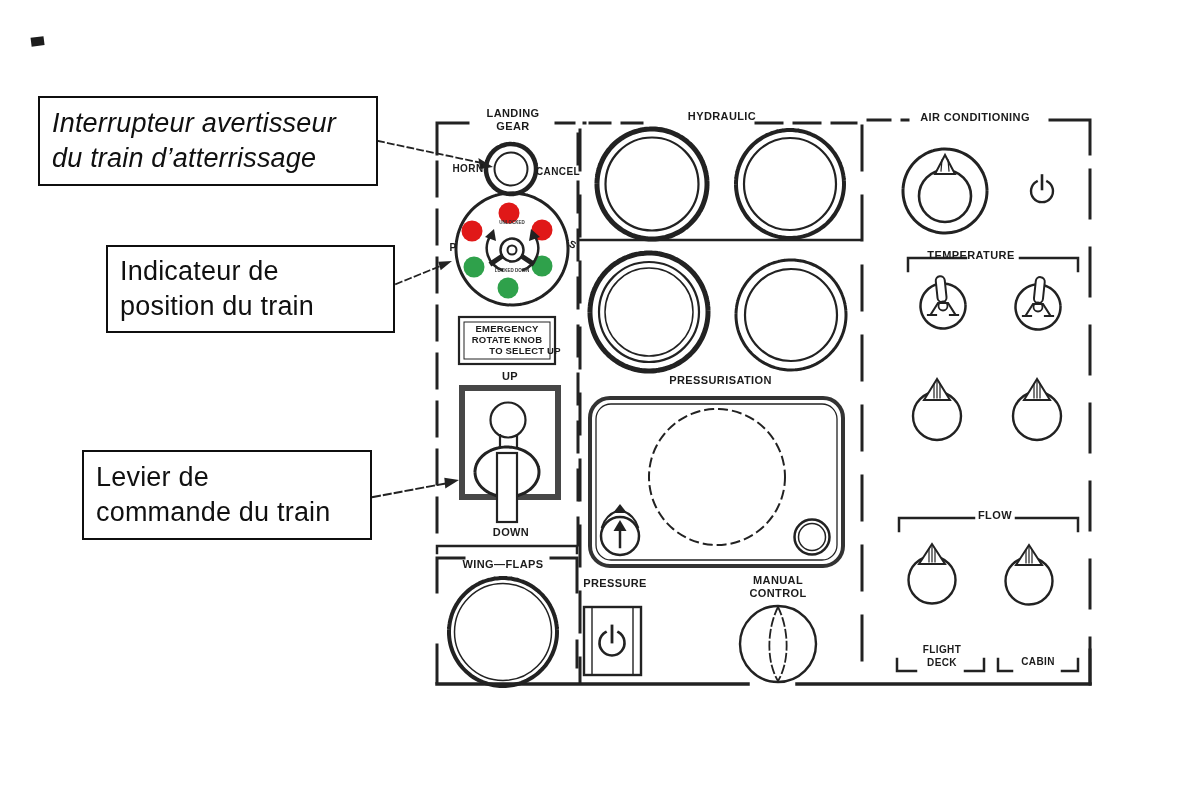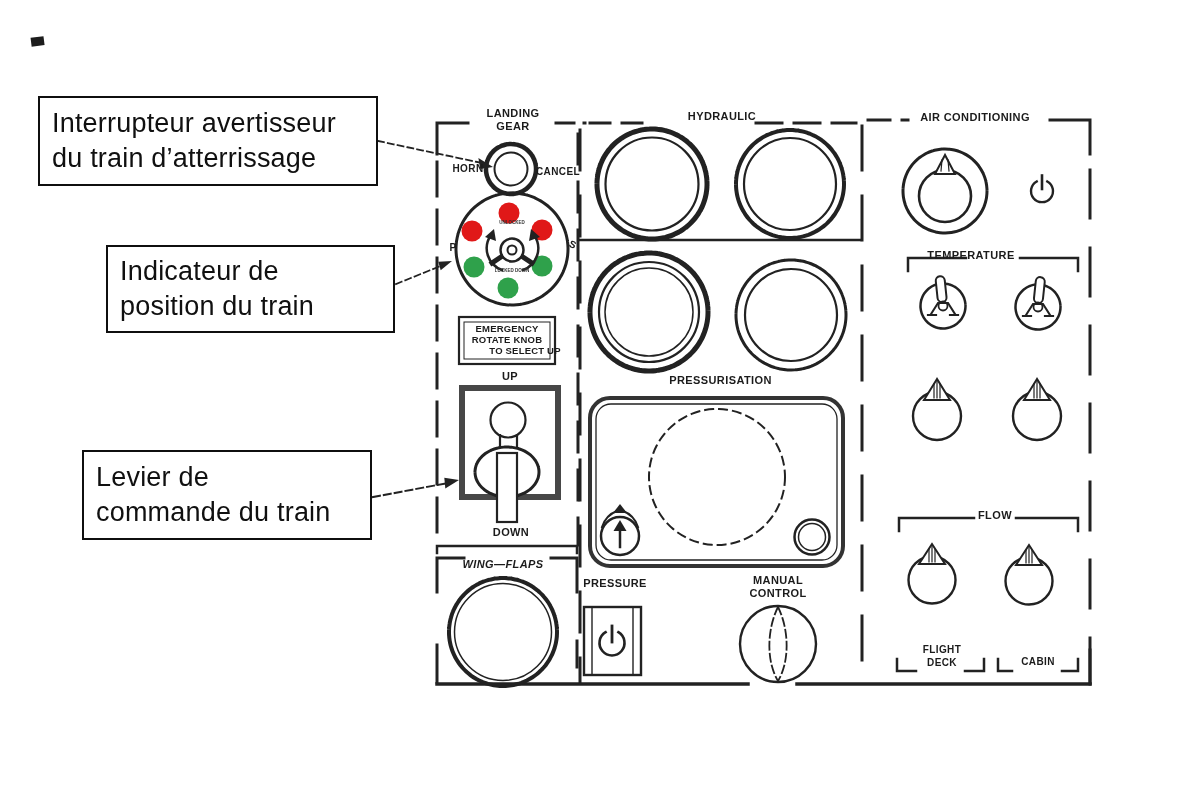--- a/index.html
+++ b/index.html
@@ -211,21 +211,21 @@
           <polygon points="1029,545 1016,565 1042,565" fill="#fff" stroke="#222" stroke-width="2"></polygon>
           <path d="M1026,550 V563 M1032,550 V563 M1029,547 V563" stroke-width="1.2"></path>
         </g>
 
         <path d="M897,659 V671 H916 M965,671 H984 V659" stroke-width="2.5"></path>
         <path d="M998,659 V671 H1012 M1062,671 H1078 V659" stroke-width="2.5"></path>
       </g>
     </g>
   </svg>
 
-  <div class="ann" style="left:38px;top:96px;width:340px;height:90px;">
+  <div class="ann" style="left:38px;top:96px;width:340px;height:90px;font-style:italic;">
     <div>Interrupteur avertisseur</div>
     <div>du train d’atterrissage</div>
   </div>
 
   <div class="ann" style="left:82px;top:450px;width:290px;height:90px;">
     <div>Levier de</div>
     <div>commande du train</div>
   </div>
 
   <div class="ann" style="left:106px;top:245px;width:289px;height:88px;">
@@ -240,21 +240,21 @@
   <div class="lbl small" style="left:447px;top:242px;width:12px;">P</div>
   <div class="lbl small" style="left:567px;top:239px;width:12px;transform:rotate(24deg);">S</div>
   <div class="lbl tiny" style="left:490px;top:220px;width:44px;">UNLOCKED</div>
   <div class="lbl tiny" style="left:486px;top:268px;width:52px;">LOCKED DOWN</div>
   <div class="lbl placard" style="left:462px;top:323px;width:90px;">EMERGENCY</div>
   <div class="lbl placard" style="left:462px;top:334px;width:90px;">ROTATE KNOB</div>
   <div class="lbl placard" style="left:480px;top:345px;width:90px;">TO SELECT UP</div>
   <div class="lbl" style="left:492px;top:370px;width:36px;">UP</div>
   <div class="lbl" style="left:482px;top:526px;width:58px;">DOWN</div>
 
-  <div class="lbl" style="left:452px;top:558px;width:102px;font-style:italic;">WING—FLAPS</div>
+  <div class="lbl" style="left:452px;top:558px;width:102px;">WING—FLAPS</div>
 
   <div class="lbl" style="left:672px;top:110px;width:100px;">HYDRAULIC</div>
   <div class="lbl" style="left:648px;top:374px;width:145px;">PRESSURISATION</div>
   <div class="lbl" style="left:579px;top:577px;width:72px;">PRESSURE</div>
   <div class="lbl" style="left:741px;top:574px;width:74px;">MANUAL</div>
   <div class="lbl" style="left:741px;top:587px;width:74px;">CONTROL</div>
 
   <div class="lbl" style="left:900px;top:111px;width:150px;">AIR CONDITIONING</div>
   <div class="lbl" style="left:921px;top:249px;width:100px;">TEMPERATURE</div>
   <div class="lbl" style="left:973px;top:509px;width:44px;">FLOW</div>

